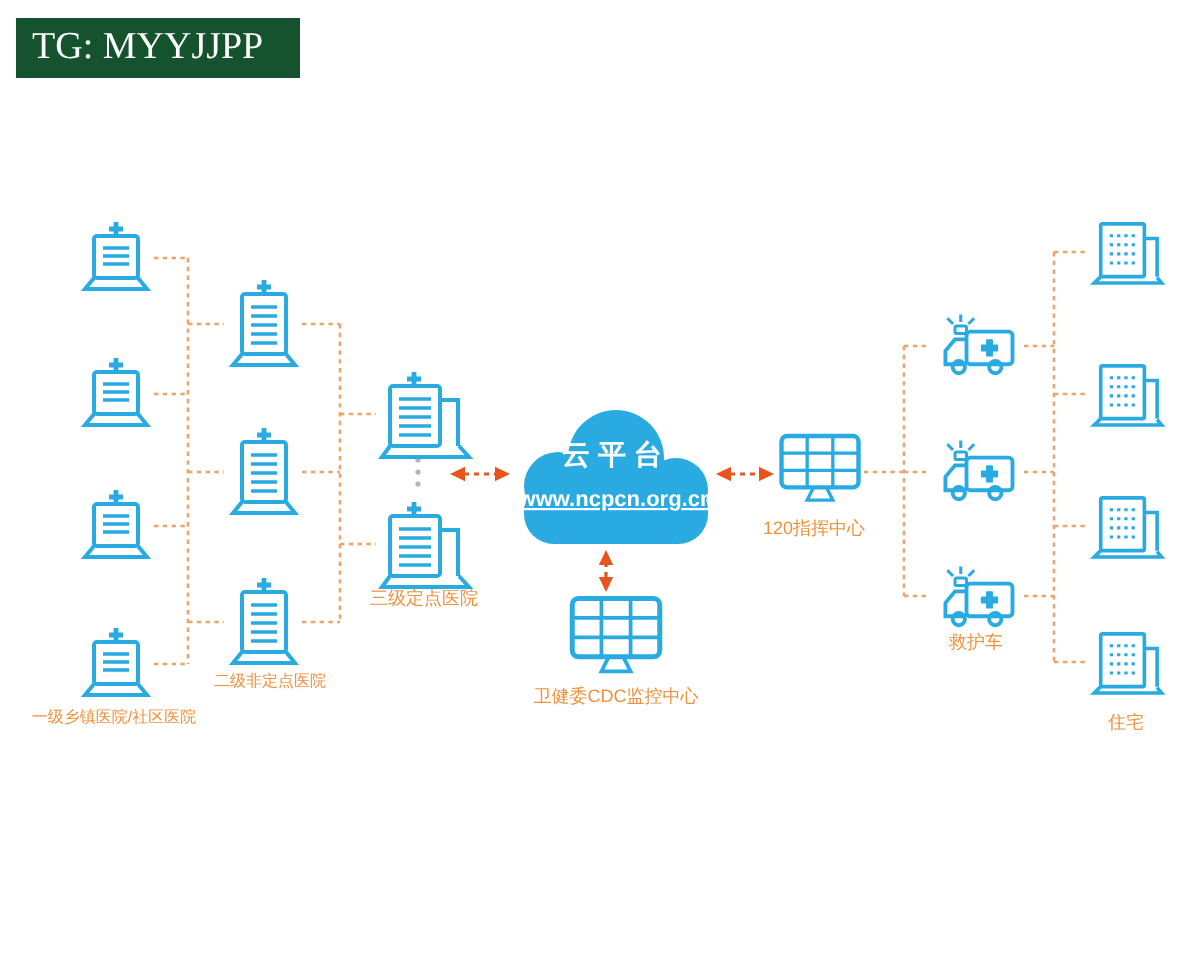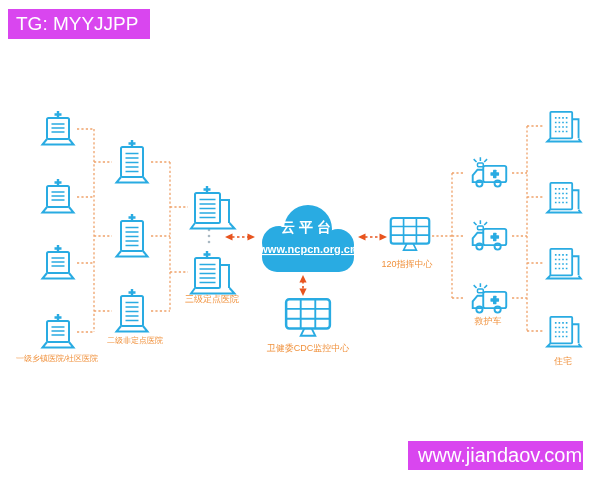--- a/index.html
+++ b/index.html
@@ -17,22 +17,22 @@
   .lbl-small{font-size:8px;}
   .cloud-title{
     fill:#ffffff;font-weight:bold;font-size:14px;letter-spacing:4px;text-anchor:middle;
     font-family:"Liberation Sans","DejaVu Sans",sans-serif;
   }
   .cloud-url{
     fill:#ffffff;font-weight:bold;font-size:11px;text-anchor:middle;text-decoration:underline;
     font-family:"Liberation Sans","DejaVu Sans",sans-serif;
   }
   .wm{
-    position:absolute;background:#d946ef;color:#ffffff;
-    font-family:Liberation Sans, sans-serif;
+    position:absolute;background:#14532d;color:#ffffff;
+    font-family:Liberation Serif, serif;
     white-space:nowrap;overflow:hidden;
   }
   .wm-tl{left:8px;top:9px;width:142px;height:30px;line-height:30px;font-size:19px;padding-left:8px;box-sizing:border-box;}
   .wm-br{left:408px;top:441px;width:175px;height:29px;line-height:29px;font-size:20px;padding-left:10px;box-sizing:border-box;}
 </style>
 </head>
 <body>
 
 <div class="stage">
 
@@ -159,14 +159,13 @@
     <text x="488" y="324" class="lbl">救护车</text>
 
     <use href="#residence" x="544" y="109" width="40" height="35"></use>
     <use href="#residence" x="544" y="180" width="40" height="35"></use>
     <use href="#residence" x="544" y="246" width="40" height="35"></use>
     <use href="#residence" x="544" y="314" width="40" height="35"></use>
     <text x="563" y="364" class="lbl">住宅</text>
   </svg>
 
   <div class="wm wm-tl">TG: MYYJJPP</div>
-  <div class="wm wm-br">www.jiandaov.com</div>
 </div>
 
 </body></html>

